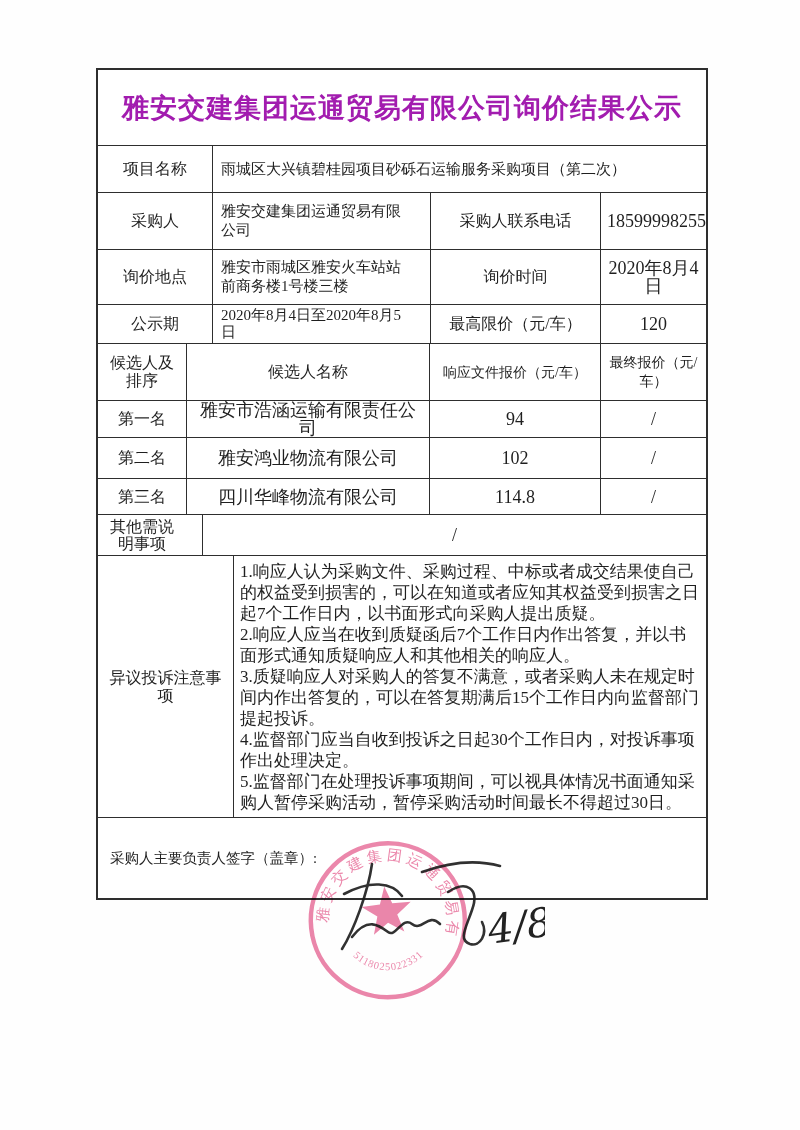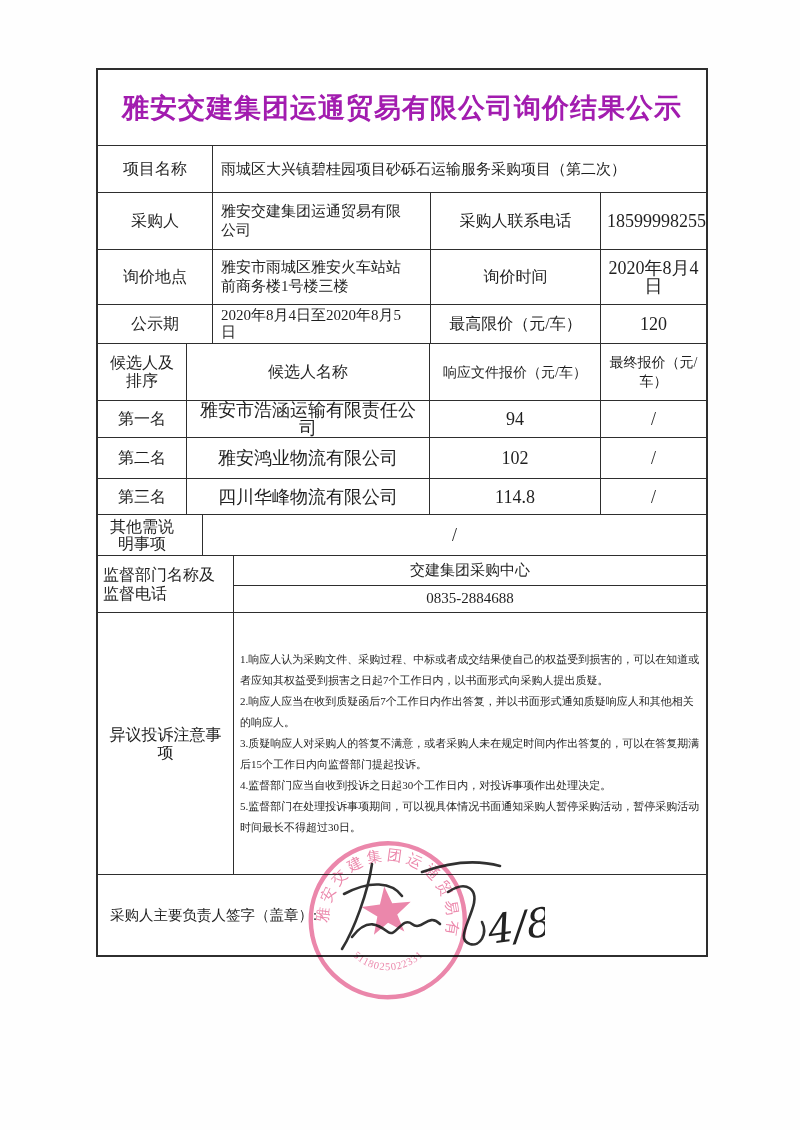--- a/index.html
+++ b/index.html
@@ -45,21 +45,21 @@
     flex:1 1 auto;display:flex;align-items:center;justify-content:center;
     font-family:"Liberation Sans","DejaVu Sans",sans-serif;
     font-weight:bold;font-size:27px;letter-spacing:1px;color:#a21caf;
   }
   .num{font-size:18px;}
   .hdr-small{font-size:14px;line-height:19px;}
   .sup-stack{flex:1 1 auto;display:flex;flex-direction:column;}
   .sup-sub{flex:1 1 auto;display:flex;align-items:center;justify-content:center;font-size:15px;}
   .sup-sub.top{border-bottom:1.5px solid #2e2e2e;}
   .obj-cell{flex:1 1 auto;display:flex;flex-direction:column;justify-content:center;
-            font-size:11px;line-height:21px;text-align:left;padding:6px 5px 6px 6px;font-family:Liberation Serif, serif;}
+            font-size:17px;line-height:21px;text-align:left;padding:6px 5px 6px 6px;font-family:Liberation Serif, serif;}
   .sig-cell{flex:1 1 auto;display:flex;align-items:center;justify-content:flex-start;
             font-size:14.5px;padding-left:12px;}
   .overlay{position:absolute;pointer-events:none;}
   .stamp-svg{mix-blend-mode:multiply;opacity:.88;transform:rotate(-6deg);}
   .stamp-text{font-family:"Liberation Serif","DejaVu Serif",serif;}
   .hand-date{font-family:"DejaVu Serif",serif;font-style:italic;}
 </style>
 </head>
 <body>
 
@@ -123,27 +123,20 @@
       <div class="cell w-name num">四川华峰物流有限公司</div>
       <div class="cell w-bid num">114.8</div>
       <div class="cell grow num">/</div>
     </div>
 
     <div class="row h-other">
       <div class="cell c-first w-rank" style="line-height:17px;">其他需说明事项</div>
       <div class="cell grow num">/</div>
     </div>
 
-    <div class="row h-sup">
-      <div class="cell c-first w-sup left" style="line-height:19px;padding-left:5px;">监督部门名称及监督电话</div>
-      <div class="sup-stack" style="border-left:1.5px solid #2e2e2e;">
-        <div class="sup-sub top">交建集团采购中心</div>
-        <div class="sup-sub">0835-2884688</div>
-      </div>
-    </div>
 
     <div class="row h-obj">
       <div class="cell c-first w-sup">异议投诉注意事项</div>
       <div class="obj-cell" style="border-left:1.5px solid #2e2e2e;">
         <div>1.响应人认为采购文件、采购过程、中标或者成交结果使自己的权益受到损害的，可以在知道或者应知其权益受到损害之日起7个工作日内，以书面形式向采购人提出质疑。</div>
         <div>2.响应人应当在收到质疑函后7个工作日内作出答复，并以书面形式通知质疑响应人和其他相关的响应人。</div>
         <div>3.质疑响应人对采购人的答复不满意，或者采购人未在规定时间内作出答复的，可以在答复期满后15个工作日内向监督部门提起投诉。</div>
         <div>4.监督部门应当自收到投诉之日起30个工作日内，对投诉事项作出处理决定。</div>
         <div>5.监督部门在处理投诉事项期间，可以视具体情况书面通知采购人暂停采购活动，暂停采购活动时间最长不得超过30日。</div>
       </div>

